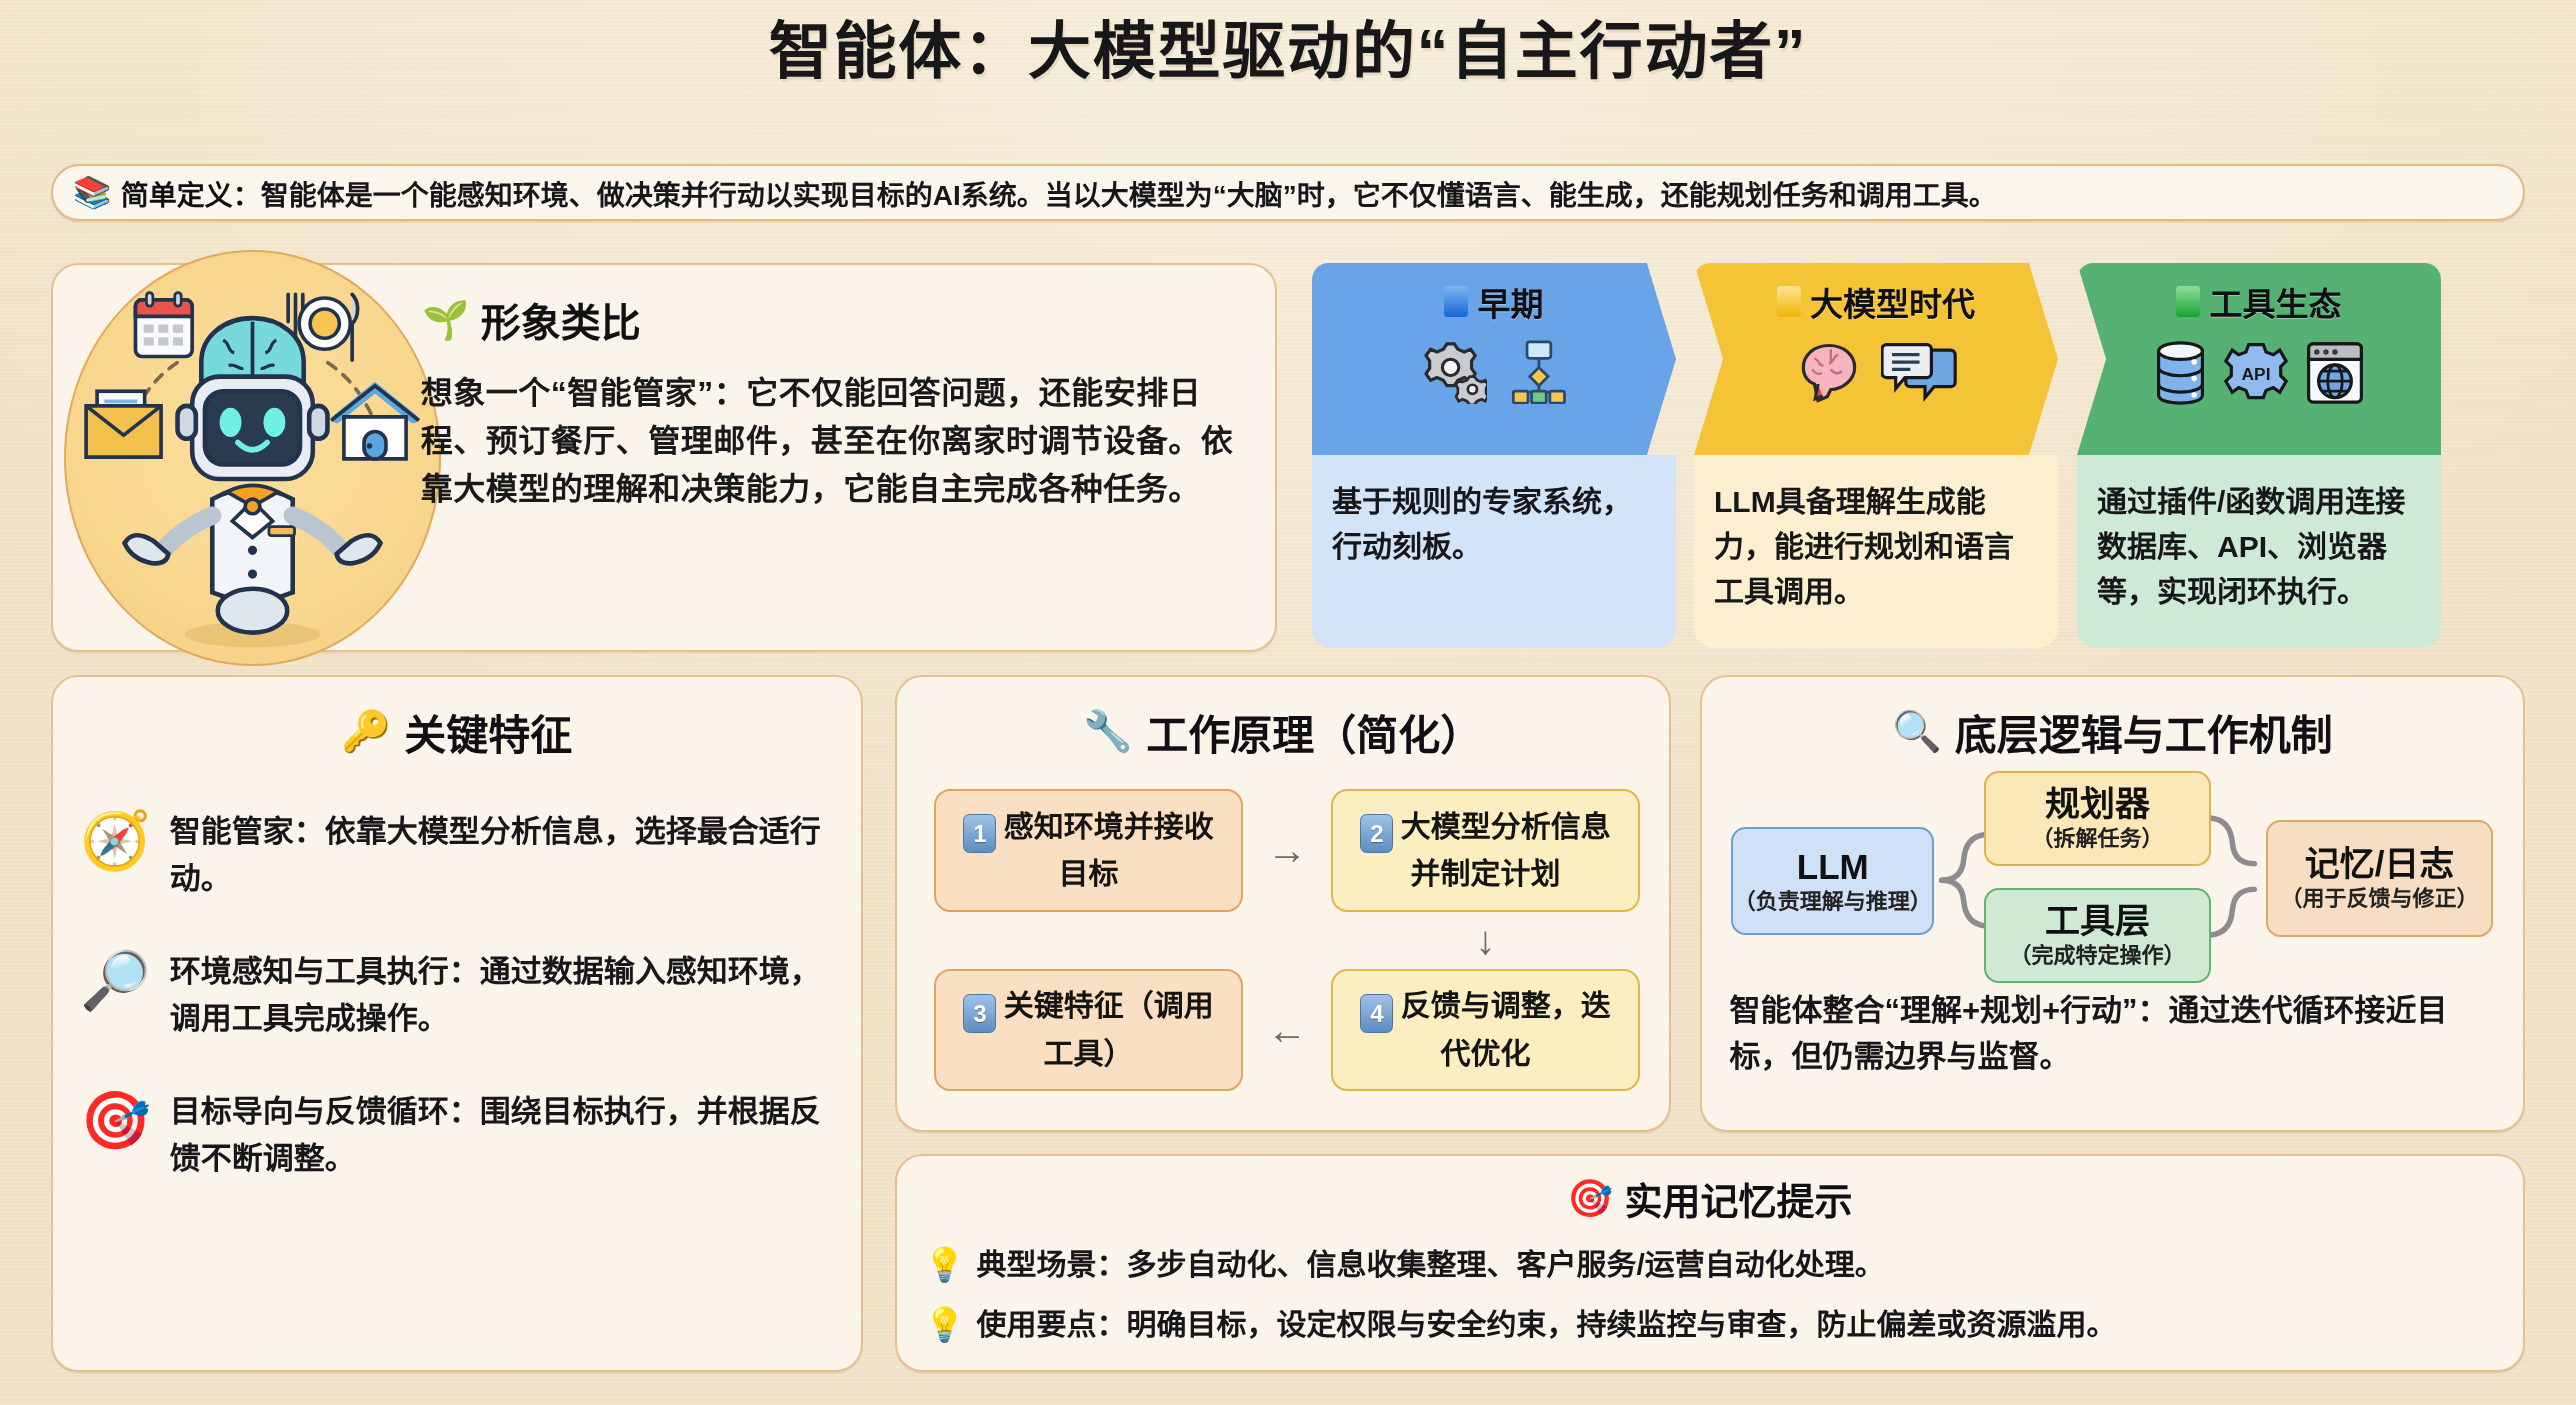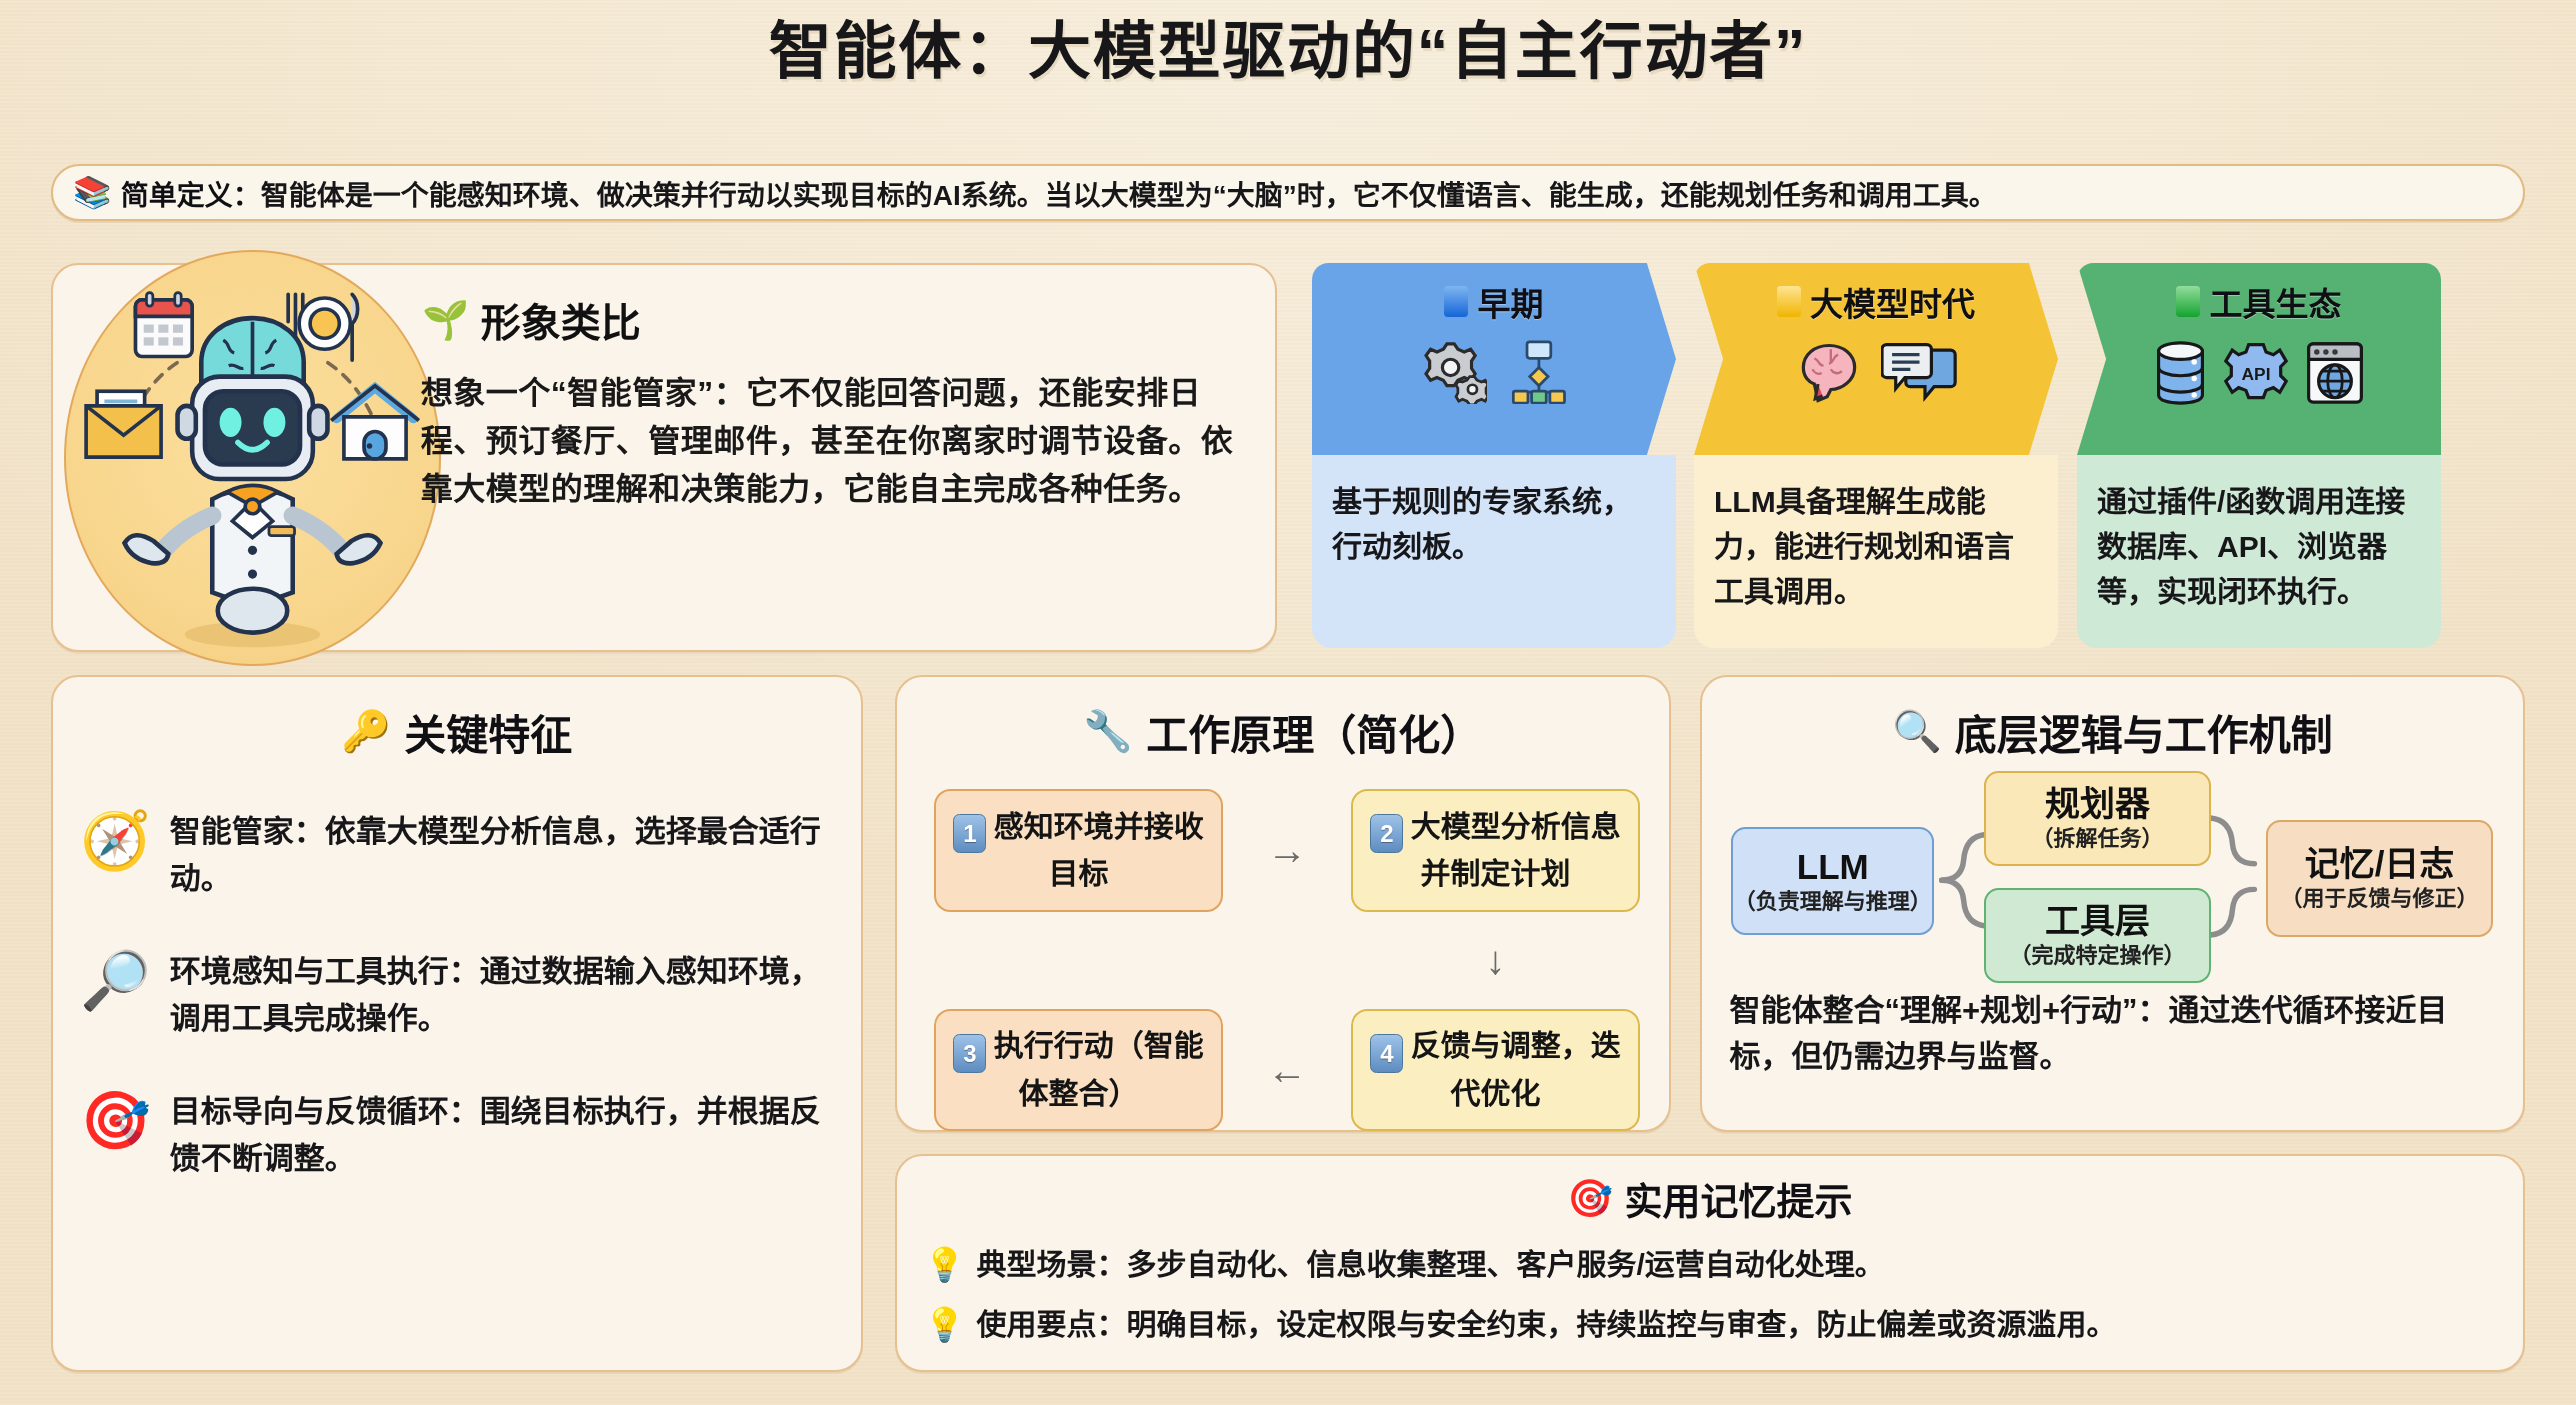--- a/index.html
+++ b/index.html
@@ -121,21 +121,21 @@
   }
   .sec-title .ic{font-size:40px;}
   .feat{display:flex;align-items:flex-start;gap:18.3px;padding:0 27.4px;margin-top:46px;}
   .feat .ic{font-size:57px;line-height:1;flex:0 0 auto;margin-top:3.7px;}
   .feat .txt{font-size:31px;line-height:47px;font-weight:bold;color:#17171a;}
   .feat .txt b{font-weight:bold;}
 
   
   #work-card{left:895px;top:675px;width:776px;height:457px;}
   .flow{position:absolute;left:37px;top:112px;right:29px;}
-  .fgrid{display:grid;grid-template-columns:1fr 88px 1fr;grid-template-rows:auto 57px auto;align-items:center;gap:20px;}
+  .fgrid{display:grid;grid-template-columns:1fr 88px 1fr;grid-template-rows:auto 57px auto;align-items:center;}
   .fbox{
     border-radius:16.5px;border:2.7px solid;
     padding:14.6px 12.8px;text-align:center;
     font-size:30px;line-height:42px;font-weight:bold;color:#141414;
     min-height:112px;box-sizing:border-box;
     display:flex;align-items:center;justify-content:center;
   }
   .fbox.o{background:#fadfc2;border-color:#e0a45f;}
   .fbox.y{background:#fbeec1;border-color:#ddb84a;}
   .num{
@@ -408,21 +408,21 @@
         <div class="arrow">→</div>
         <div class="fbox y">
           <span><span class="num">2</span><span>大模型分析信息并制定计划</span></span>
         </div>
 
         <div></div>
         <div></div>
         <div class="arrow">↓</div>
 
         <div class="fbox o">
-          <span><span class="num">3</span><span>执行行动（智能体整合）</span></span>
+          <span><span class="num">3</span><span>关键特征（调用工具）</span></span>
         </div>
         <div class="arrow">←</div>
         <div class="fbox y">
           <span><span class="num">4</span><span>反馈与调整，迭代优化</span></span>
         </div>
       </div>
     </div>
   </div>
 
   <div class="card" id="mech-card">

